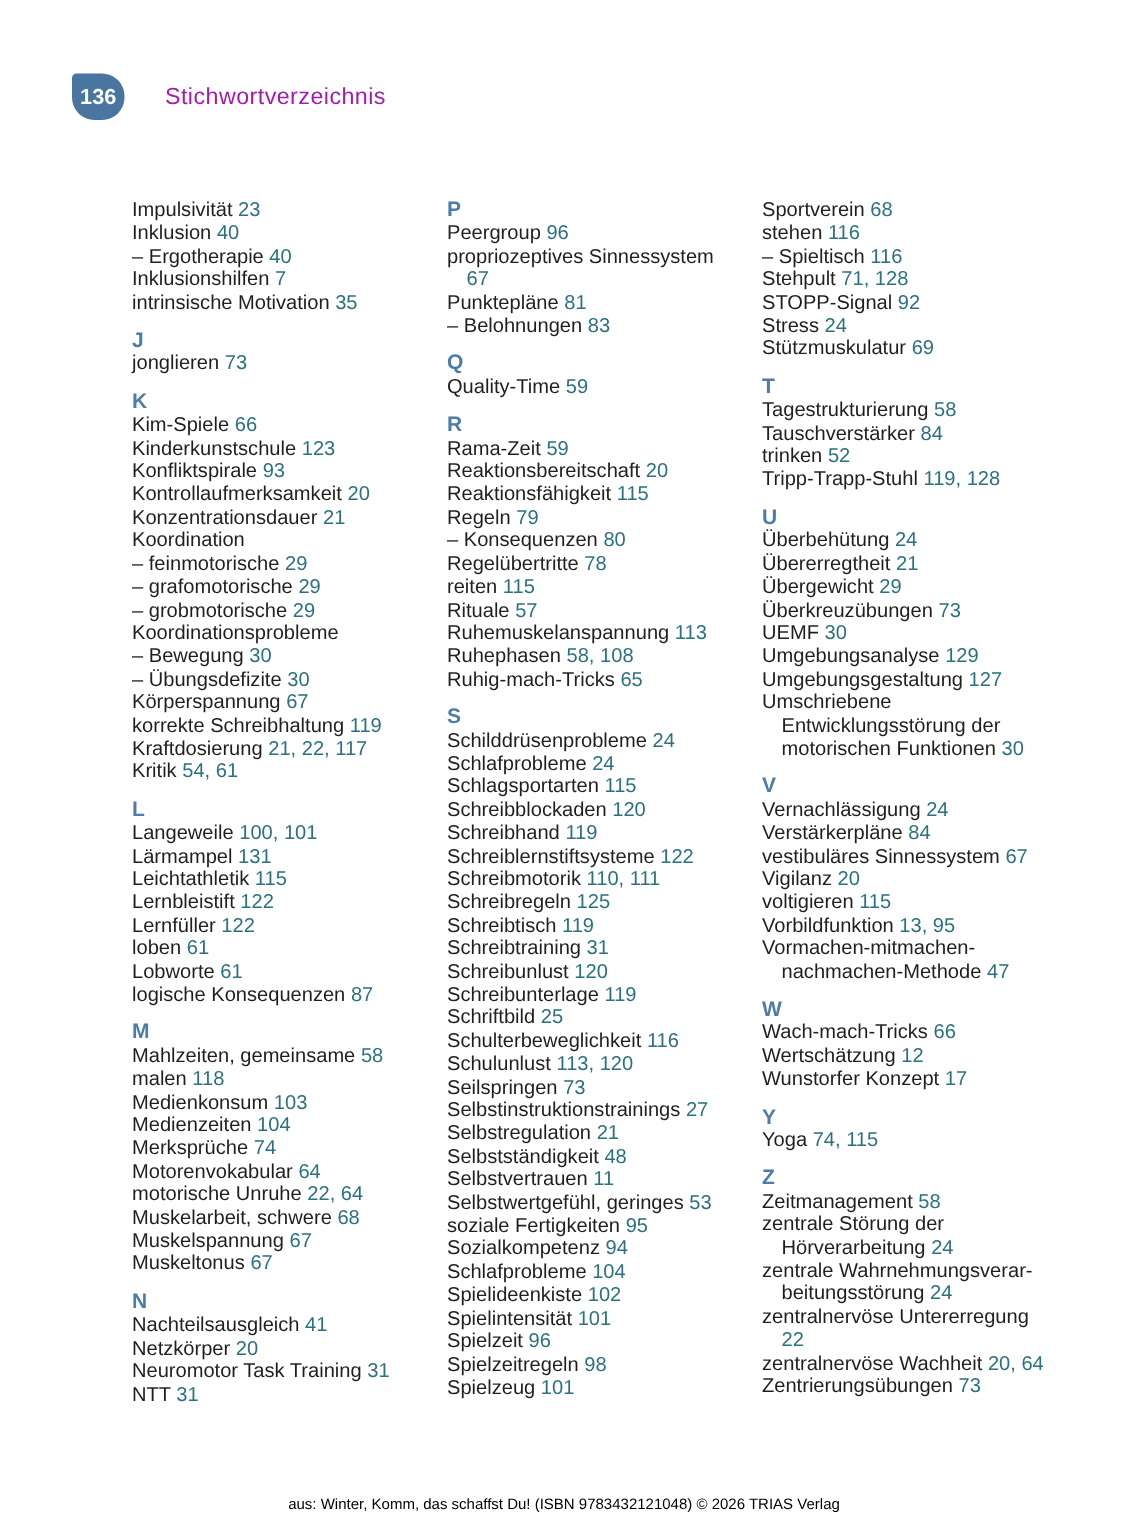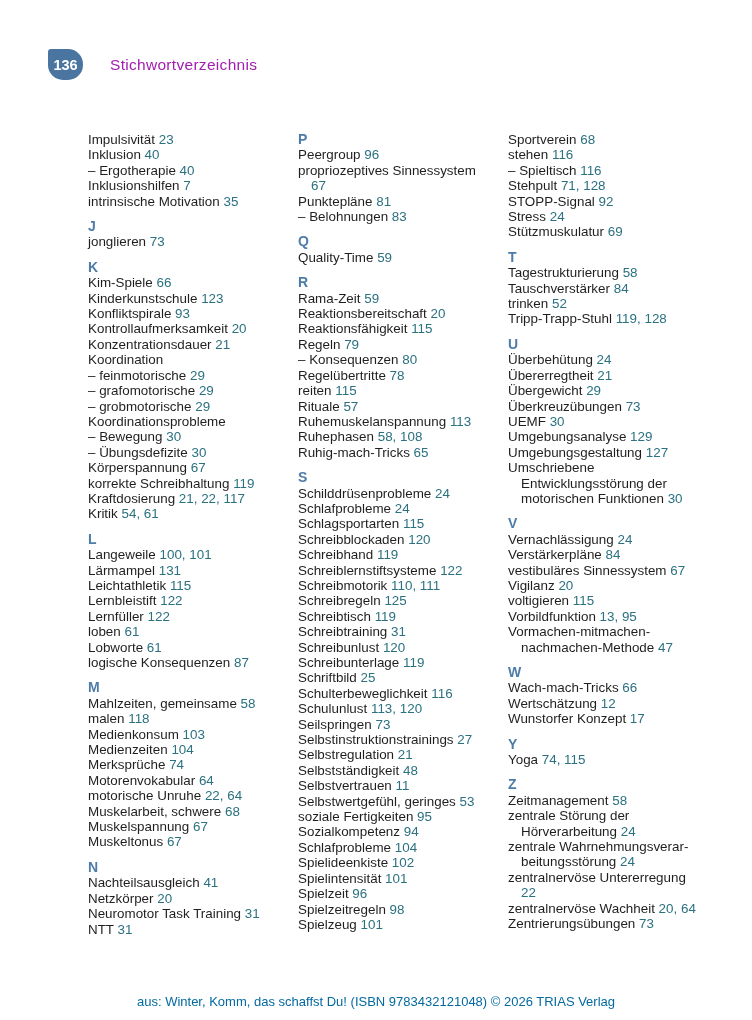--- a/index.html
+++ b/index.html
@@ -37,21 +37,21 @@
   .section:first-child .letter { margin-top:0; }
   .entry {
     font-size:13.4px; line-height:15.4px; color:#1f1f1f;
     padding-left:13px; text-indent:-13px;
     white-space:pre-line;
   }
   .pg { color:#2b7180; }
   .footer {
     position:absolute; bottom:11px; left:0; right:0;
     text-align:center;
-    font-size:13px; color:#0369a1;
+    font-size:10px; color:#000000;
   }
 </style>
 </head>
 <body>
 
 <div class="header">
   <div class="badge">
     <span>136</span>
   </div>
   <div class="header-title">Stichwortverzeichnis</div>

